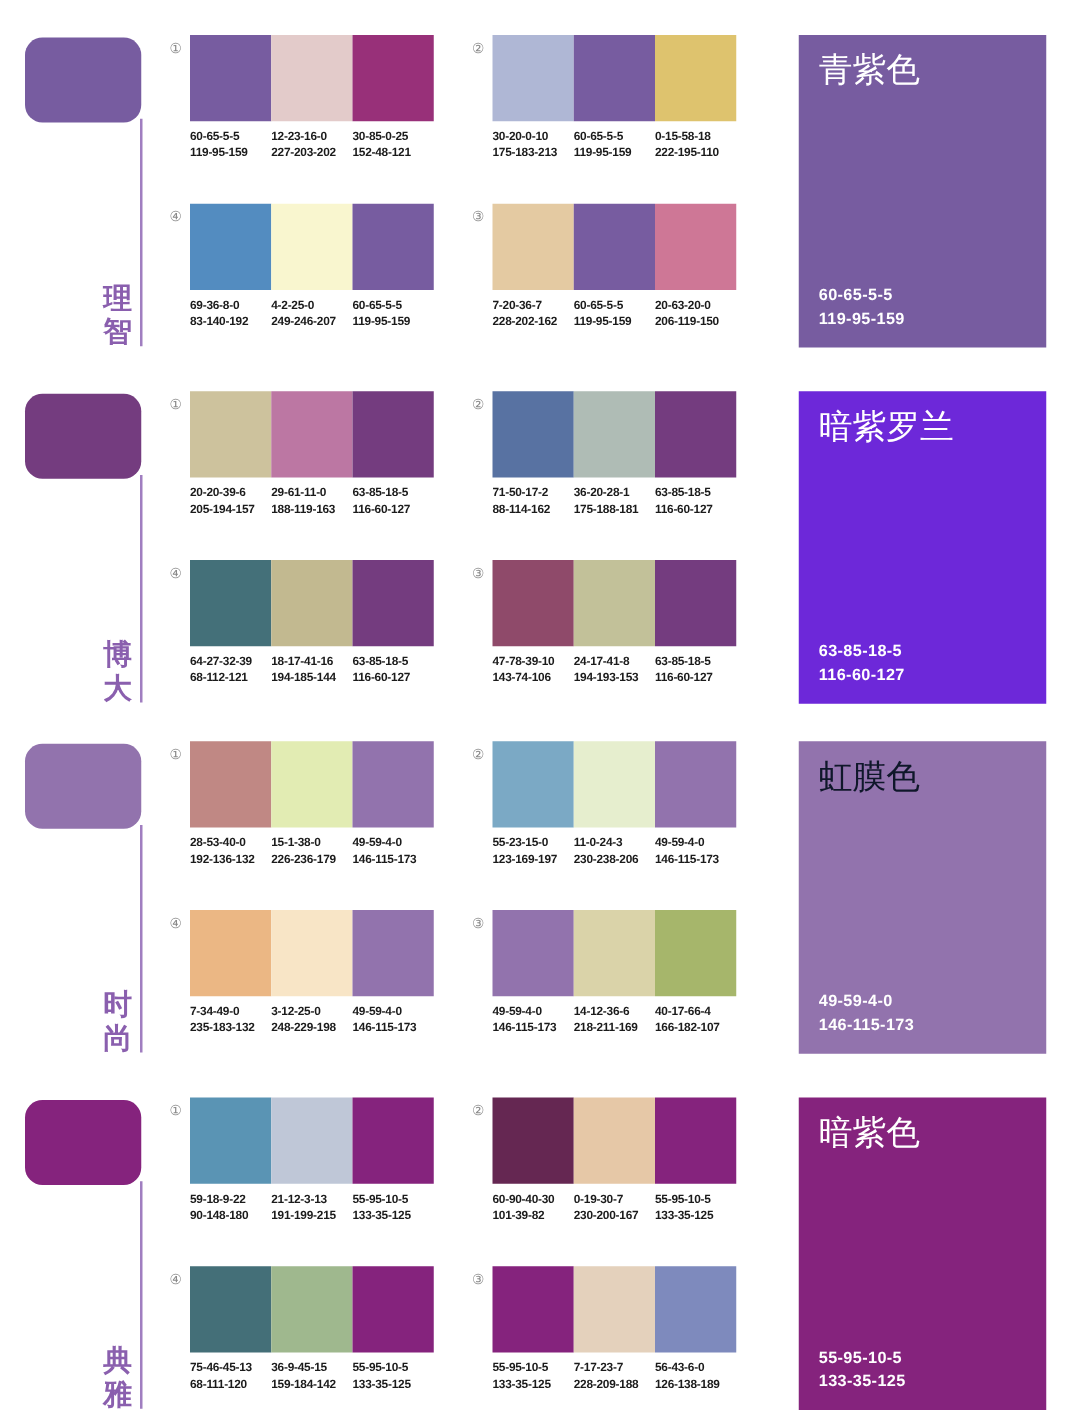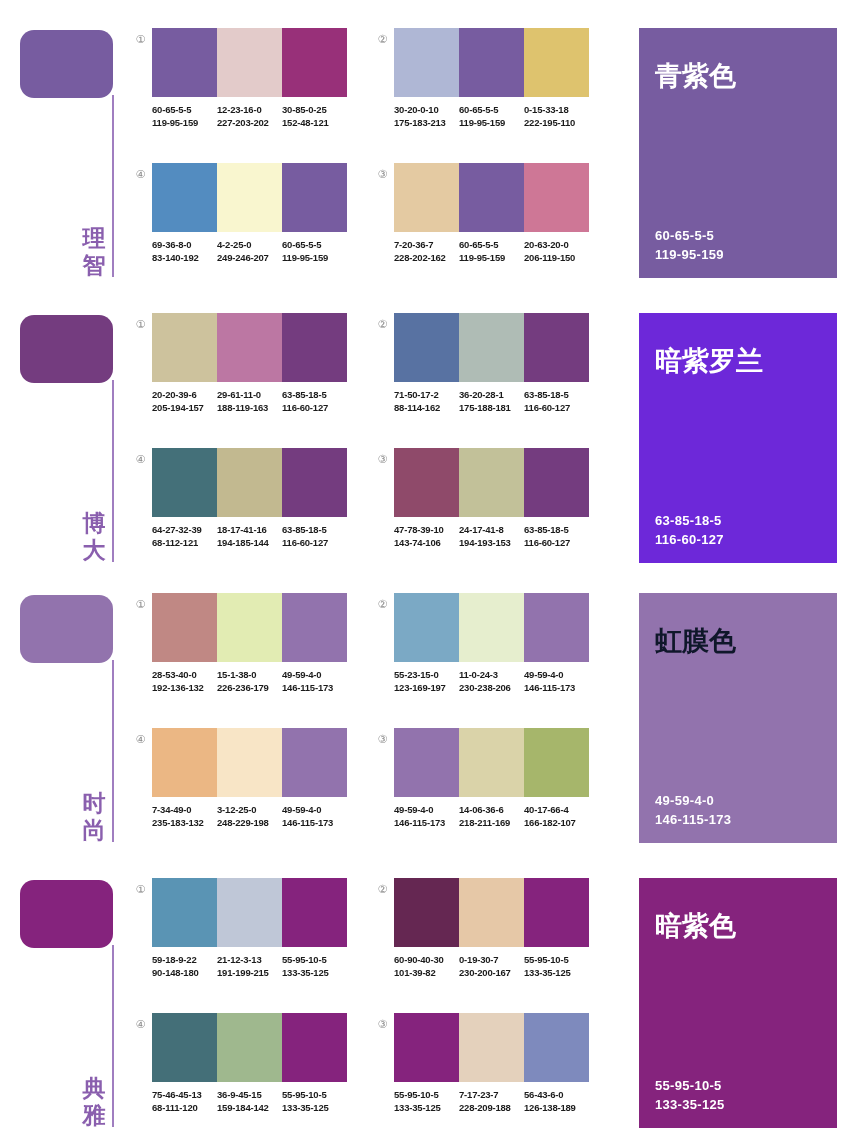--- a/index.html
+++ b/index.html
@@ -130,24 +130,23 @@
     top: 28px;
     width: 198px;
     height: 250px;
   }
   .hero-title {
     position: absolute;
     left: 16px;
     top: 12px;
     font-size: 27px;
     line-height: 32px;
-    font-weight: bold;
+    font-weight: normal;
     color: #ffffff;
     white-space: nowrap;
-    margin-top: 20px;
   }
   .hero-values {
     position: absolute;
     left: 16px;
     bottom: 14px;
     font-size: 13px;
     line-height: 19px;
     font-weight: bold;
     color: #ffffff;
     letter-spacing: 0.3px;
@@ -200,21 +199,21 @@
         <div class="label-row">
           <div class="label-cell">
             <span class="cmyk">30-20-0-10</span>
             <span class="rgb">175-183-213</span>
           </div>
           <div class="label-cell">
             <span class="cmyk">60-65-5-5</span>
             <span class="rgb">119-95-159</span>
           </div>
           <div class="label-cell">
-            <span class="cmyk">0-15-33-18</span>
+            <span class="cmyk">0-15-58-18</span>
             <span class="rgb">222-195-110</span>
           </div>
         </div>
       </div>
       <div class="group g4">
         <div class="group-num">④</div>
         <div class="swatch-row">
           <div class="swatch" title="69-36-8-0 / 83-140-192" style="background: rgb(83, 140, 192);"></div>
           <div class="swatch" title="4-2-25-0 / 249-246-207" style="background: rgb(249, 246, 207);"></div>
           <div class="swatch" title="60-65-5-5 / 119-95-159" style="background: rgb(119, 92, 160);"></div>
@@ -450,21 +449,21 @@
           <div class="swatch" title="49-59-4-0 / 146-115-173" style="background: rgb(146, 115, 173);"></div>
           <div class="swatch" title="14-12-36-6 / 218-211-169" style="background: rgb(218, 211, 169);"></div>
           <div class="swatch" title="40-17-66-4 / 166-182-107" style="background: rgb(166, 182, 107);"></div>
         </div>
         <div class="label-row">
           <div class="label-cell">
             <span class="cmyk">49-59-4-0</span>
             <span class="rgb">146-115-173</span>
           </div>
           <div class="label-cell">
-            <span class="cmyk">14-06-36-6</span>
+            <span class="cmyk">14-12-36-6</span>
             <span class="rgb">218-211-169</span>
           </div>
           <div class="label-cell">
             <span class="cmyk">40-17-66-4</span>
             <span class="rgb">166-182-107</span>
           </div>
         </div>
       </div>
       <div class="hero" style="background: rgb(146, 115, 173);">
         <div class="hero-title" style="color: #0f172a;">虹膜色</div>

